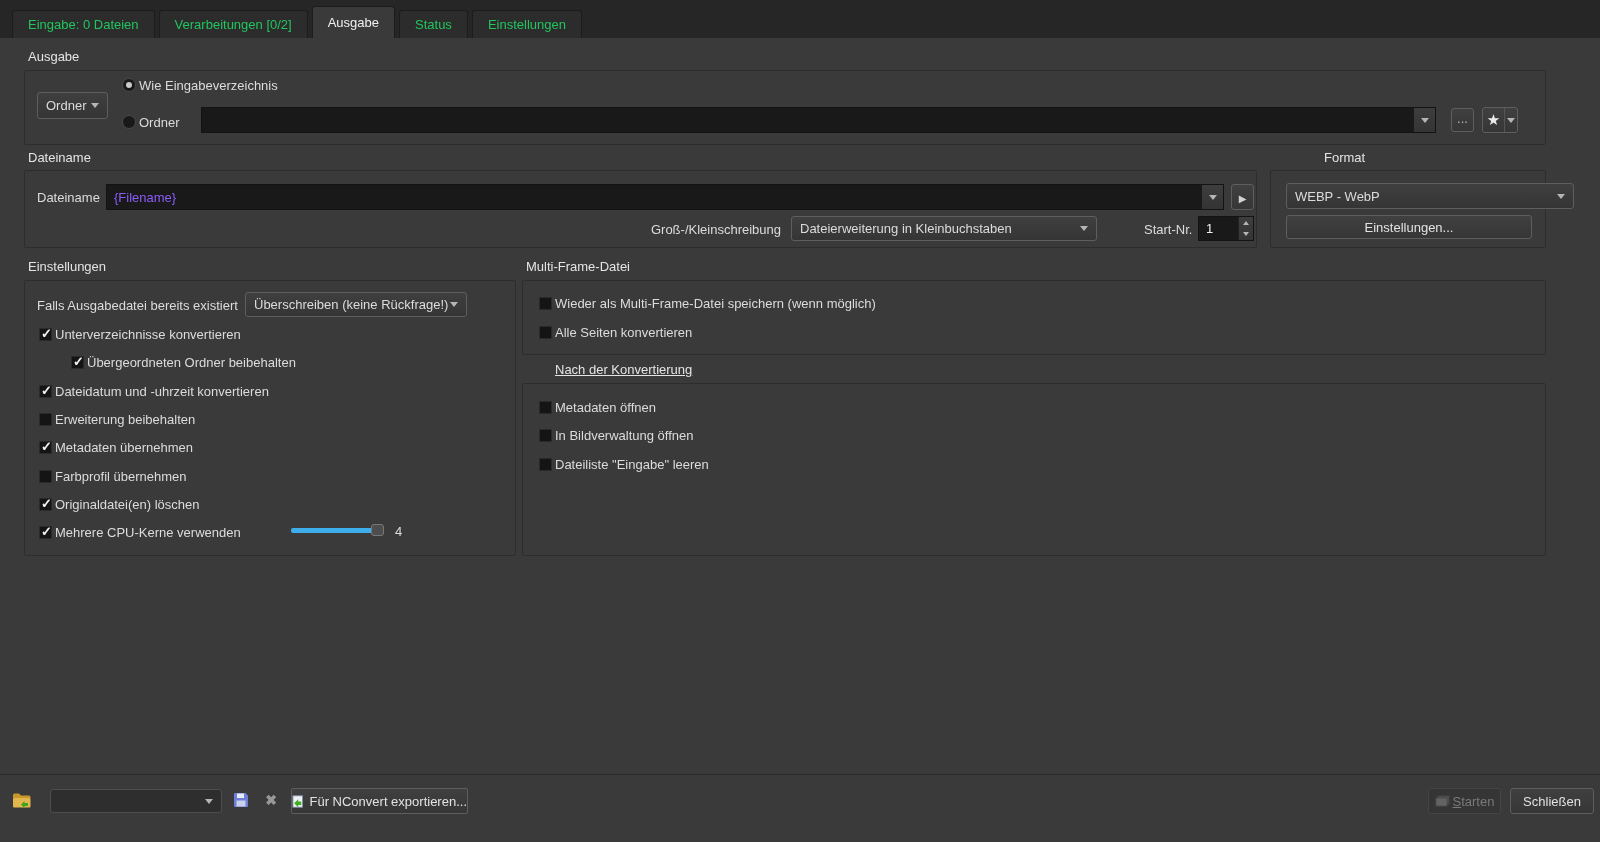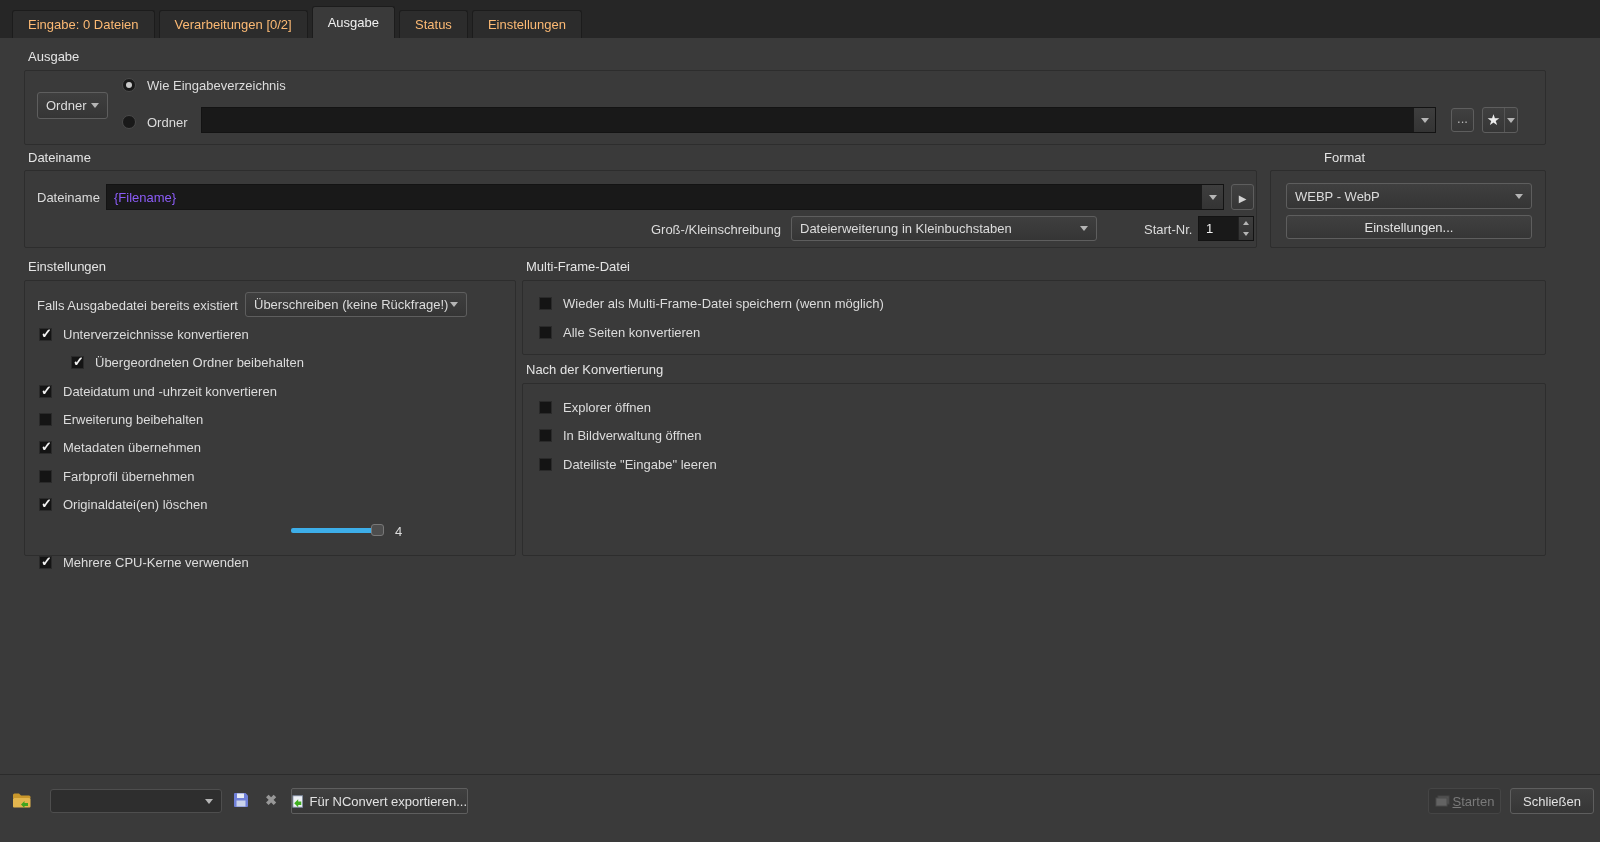--- a/index.html
+++ b/index.html
@@ -7,21 +7,21 @@
   body {
     position:relative; overflow:hidden;
     background:#3a3a3a; color:#dcdcdc;
     font-family:"Liberation Sans", sans-serif; font-size:13px;
   }
   
   .topbar { position:absolute; left:0; top:0; width:1600px; height:38px;
             background:#262626; display:flex; align-items:flex-end; padding-left:12px; }
   .tab { height:28px; display:flex; align-items:center; padding:0 15px; margin-right:4px;
          background:#2c2c2c; border:1px solid #1c1c1c; border-bottom:none;
-         border-radius:3px 3px 0 0; color:#fdba74; white-space:nowrap; }
+         border-radius:3px 3px 0 0; color:#22c55e; white-space:nowrap; }
   .tab.active { height:32px; background:#3a3a3a; color:#f0f0f0; }
   
   .group { position:absolute; border:1px solid #2d2d2d; border-radius:2px; }
   .gtitle { position:absolute; color:#e4e4e4; }
   .lbl { position:absolute; color:#dcdcdc; white-space:nowrap; }
   
   .combo { position:absolute; display:flex; align-items:center; padding:0 8px;
            background:linear-gradient(#3f3f3f,#353535); border:1px solid #5e5e5e;
            border-radius:3px; color:#dcdcdc; white-space:nowrap; overflow:hidden; }
   .combo .spacer { flex:1; }
@@ -34,21 +34,21 @@
   .btn { position:absolute; display:flex; align-items:center; justify-content:center; gap:6px;
          background:linear-gradient(#404040,#363636); border:1px solid #5e5e5e;
          border-radius:3px; color:#e2e2e2; white-space:nowrap; }
   .btn.disabled { background:#353535; border-color:#454545; color:#7a7a7a; }
   .btn.disabled svg { opacity:.55; }
   .textfield { position:absolute; display:flex; align-items:center;
                background:#191919; border:1px solid #131313; color:#8b5cf6; }
   .textfield .val { padding:0 7px; flex:1; overflow:hidden; white-space:nowrap; }
   .field-dropbtn { width:22px; align-self:stretch; background:linear-gradient(#3e3e3e,#343434);
                    border-left:1px solid #1a1a1a; display:flex; align-items:center; justify-content:center; }
-  .check-row { position:absolute; display:flex; align-items:center; gap:11px; height:18px; }
+  .check-row { position:absolute; display:flex; align-items:center; gap:3px; height:18px; }
   .checkbox { width:13px; height:13px; background:#141414; border:1px solid #2a2a2a; position:relative; flex:none; }
   .checkbox.checked::after { content:"✓"; position:absolute; left:1px; top:-3px;
                              color:#f2f2f2; font-size:13px; font-weight:bold; }
   .radio { width:14px; height:14px; border-radius:50%; background:#191919; border:1px solid #4a4a4a;
            position:relative; flex:none; }
   .radio.checked::after { content:""; position:absolute; left:3px; top:3px; width:6px; height:6px;
                           border-radius:50%; background:#c9c9c9; }
   .slider-track { position:absolute; height:5px; border-radius:2px; background:#3daee9; }
   .slider-handle { position:absolute; width:13px; height:12px; background:#4d4d4d;
                    border:1px solid #787878; border-radius:3px; }
@@ -139,21 +139,21 @@
         </span>
       <span>
           <span class="tri-down-s"></span>
         </span>
     </span>
   </div>
 </div>
 
 <div class="gtitle" style="left:1324px; top:150px;">Format</div>
 <div class="group" style="left:1270px; top:170px; width:276px; height:78px;">
-  <div class="combo" style="left:15px; top:12px; width:246px; height:26px;">
+  <div class="combo" style="left:15px; top:12px; width:288px; height:26px;">
     <span>WEBP - WebP</span>
     <span class="spacer"></span>
       <span class="tri-down"></span>
   </div>
   <div class="btn" style="left:15px; top:44px; width:246px; height:24px;">
     <span>Einstellungen...</span>
   </div>
 </div>
 
 <div class="gtitle" style="left:28px; top:259px;">Einstellungen</div>
@@ -186,46 +186,46 @@
     <span>Metadaten übernehmen</span>
   </div>
   <div class="check-row" style="left:14px; top:186px;">
     <span class="checkbox"></span>
     <span>Farbprofil übernehmen</span>
   </div>
   <div class="check-row" style="left:14px; top:214px;align-items:center;">
     <span class="checkbox checked"></span>
     <span>Originaldatei(en) löschen</span>
   </div>
-  <div class="check-row" style="left:14px; top:242px;margin-top:30px;">
+  <div class="check-row" style="left:14px; top:242px;">
     <span class="checkbox checked"></span>
     <span>Mehrere CPU-Kerne verwenden</span>
   </div>
   <div class="slider-track" style="left: 266px; top: 247px; width: 88px; background: rgb(61, 174, 233);"></div>
   <div class="slider-handle" style="left:346px; top:243px;"></div>
   <div class="lbl" style="left:370px; top:243px;">4</div>
 </div>
 
 <div class="gtitle" style="left:526px; top:259px;">Multi-Frame-Datei</div>
 <div class="group" style="left:522px; top:280px; width:1024px; height:75px;">
   <div class="check-row" style="left:16px; top:13px;">
     <span class="checkbox"></span>
     <span>Wieder als Multi-Frame-Datei speichern (wenn möglich)</span>
   </div>
   <div class="check-row" style="left:16px; top:42px;">
     <span class="checkbox"></span>
     <span>Alle Seiten konvertieren</span>
   </div>
 </div>
 
-<div class="gtitle" style="left:526px; top:362px;">Nach der Konvertierung</div>
+<div class="gtitle" style="left:555px; top:362px;text-decoration:underline;">Nach der Konvertierung</div>
 <div class="group" style="left:522px; top:383px; width:1024px; height:173px;">
   <div class="check-row" style="left:16px; top:14px;">
     <span class="checkbox"></span>
-    <span>Explorer öffnen</span>
+    <span>Metadaten öffnen</span>
   </div>
   <div class="check-row" style="left:16px; top:42px;">
     <span class="checkbox"></span>
     <span>In Bildverwaltung öffnen</span>
   </div>
   <div class="check-row" style="left:16px; top:71px;">
     <span class="checkbox"></span>
     <span>Dateiliste "Eingabe" leeren</span>
   </div>
 </div>

